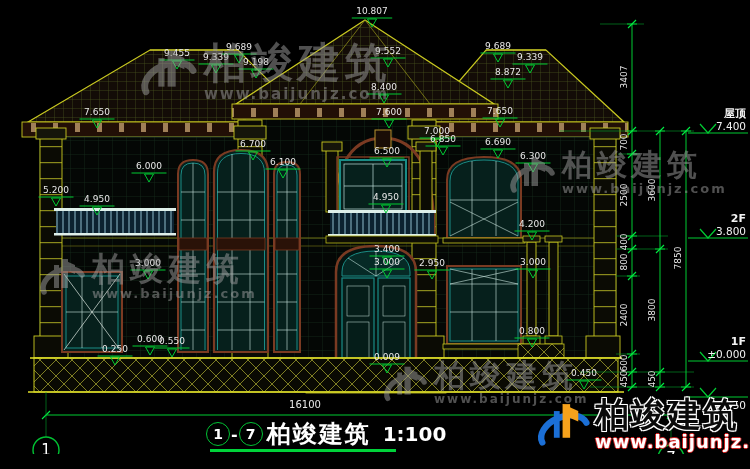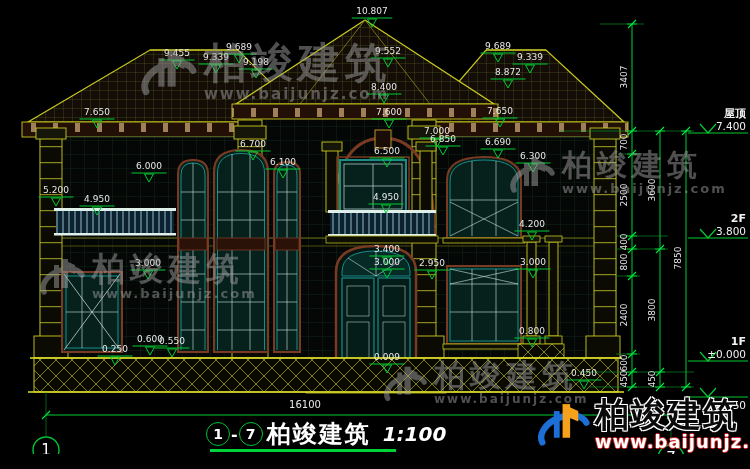--- a/index.html
+++ b/index.html
@@ -23,21 +23,21 @@
   .wm-col{display:flex;flex-direction:column;}
   .wm-brand{font-weight:bold;letter-spacing:5px;line-height:1;white-space:nowrap;}
   .wm-url{font-weight:bold;letter-spacing:2px;line-height:1.4;white-space:nowrap;}
   
   #titleblock{position:absolute;left:206px;top:418px;z-index:4;display:flex;align-items:center;color:#fff;}
   .axis-circle{width:22px;height:22px;border:1.6px solid #00c233;border-radius:50%;
                display:flex;align-items:center;justify-content:center;
                font-size:14px;font-weight:bold;color:#fff;}
   .t-sep{font-size:16px;font-weight:bold;margin:0 1px;color:#fff;}
   .t-name{font-size:24px;font-weight:bold;letter-spacing:2px;margin-left:4px;}
-  .t-scale{font-size:20px;font-weight:bold;margin-left:12px;font-style:italic;}
+  .t-scale{font-size:20px;font-weight:bold;margin-left:12px;}
   .t-underline{position:absolute;left:210px;background:#00d23a;z-index:4;}
   
   #brand{position:absolute;left:533px;top:396px;z-index:5;display:flex;align-items:center;gap:4px;}
   .brand-name{font-size:34px;font-weight:bold;color:#0a0a0a;letter-spacing:2px;line-height:1;
               text-shadow:-1px -1px 0 #fff,1px -1px 0 #fff,-1px 1px 0 #fff,1px 1px 0 #fff,0 0 2px #fff;}
   .brand-url{font-size:18px;font-weight:bold;color:#fff;letter-spacing:1px;line-height:1.2;
              text-shadow:-1px 0 0 #cc2222,1px 0 0 #cc2222,0 -1px 0 #cc2222,0 1px 0 #cc2222;}
 </style>
 </head>
 <body>

